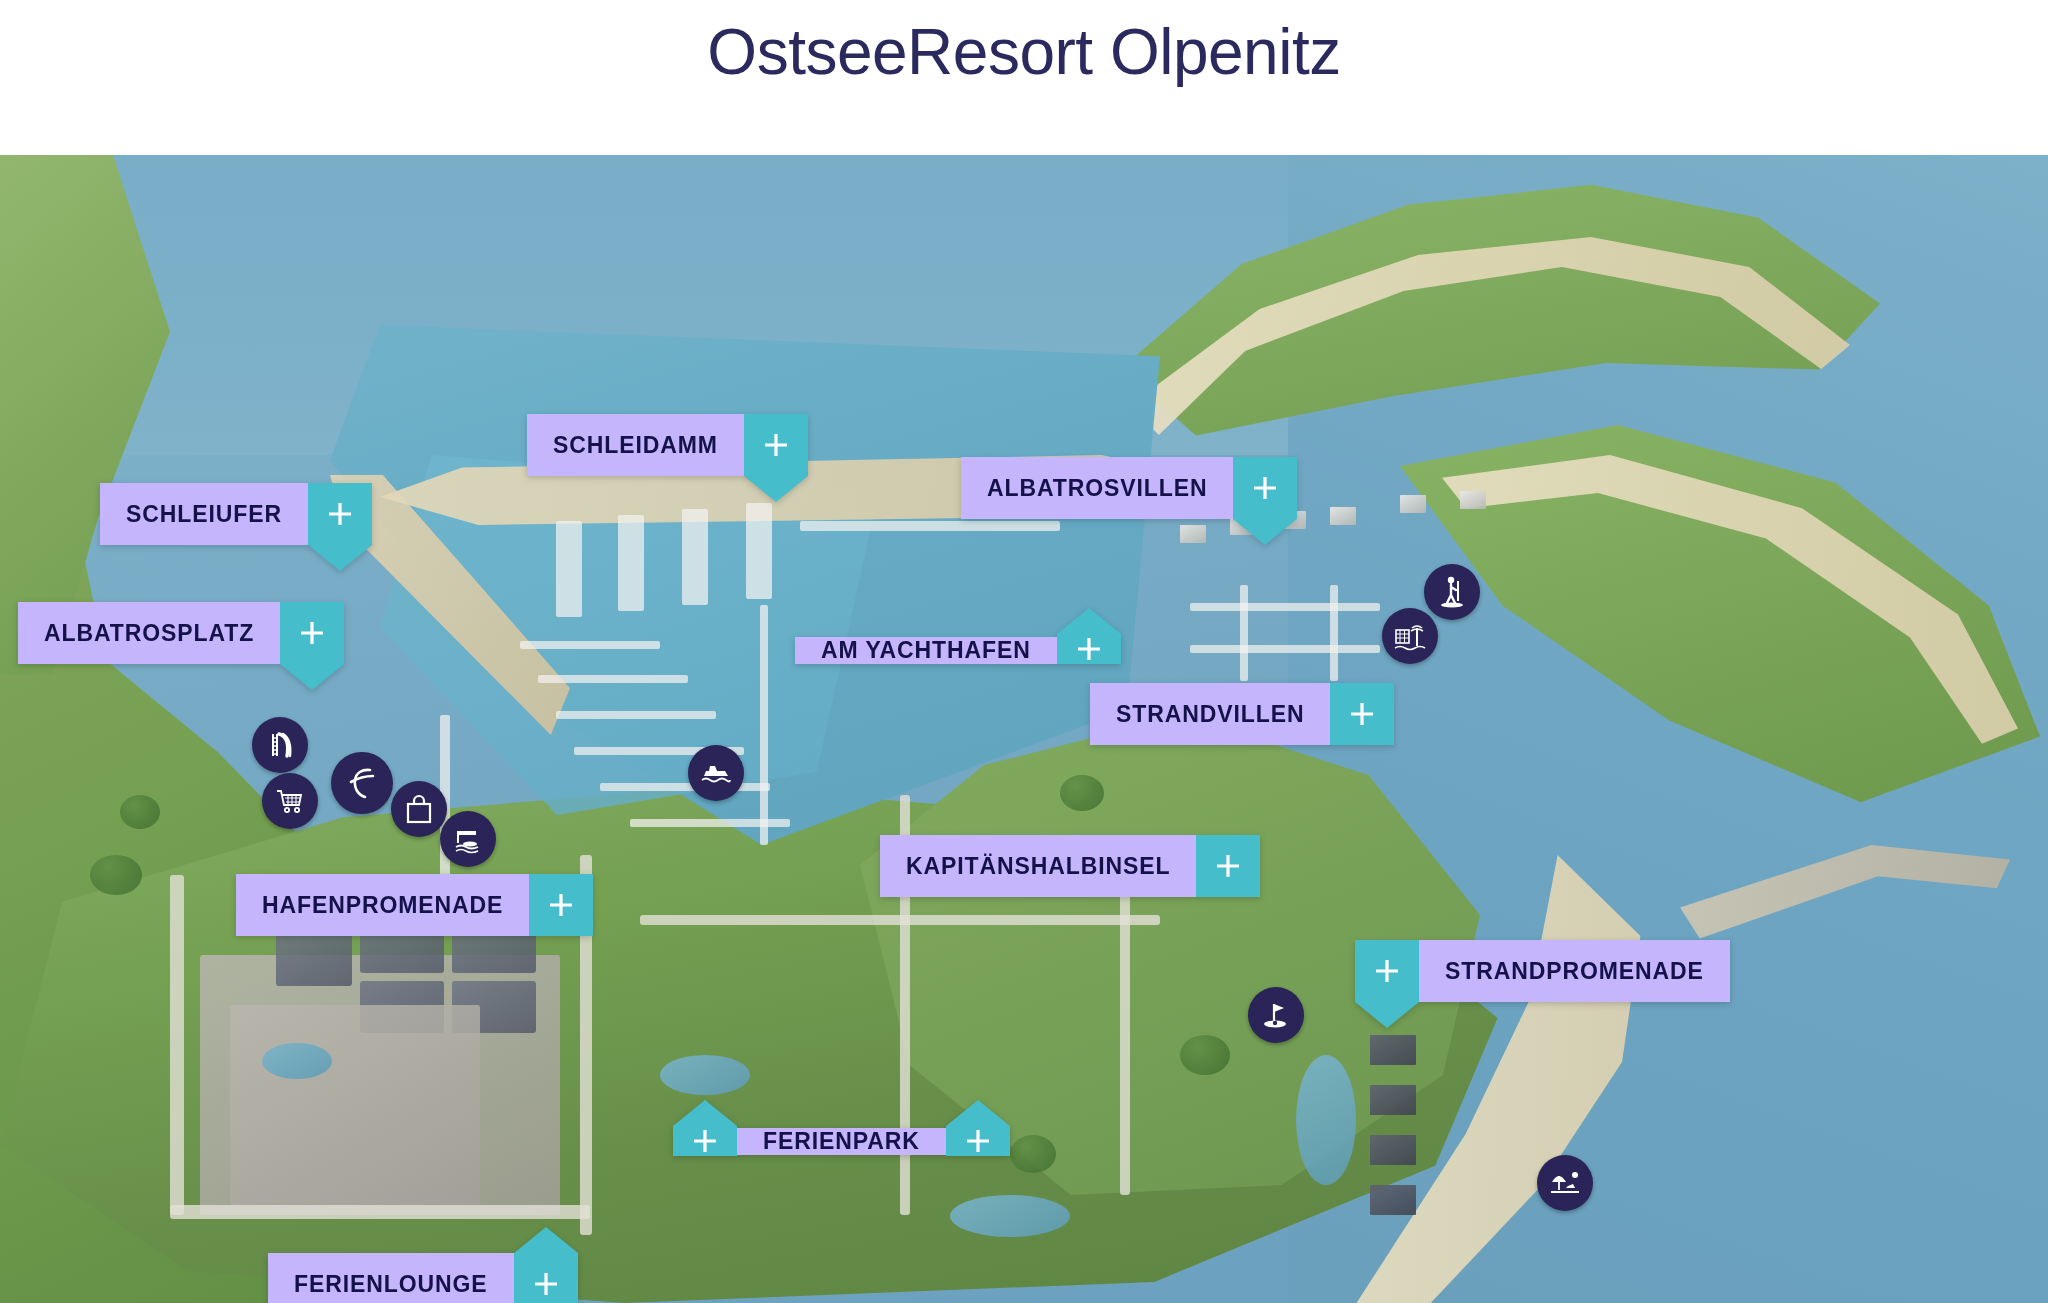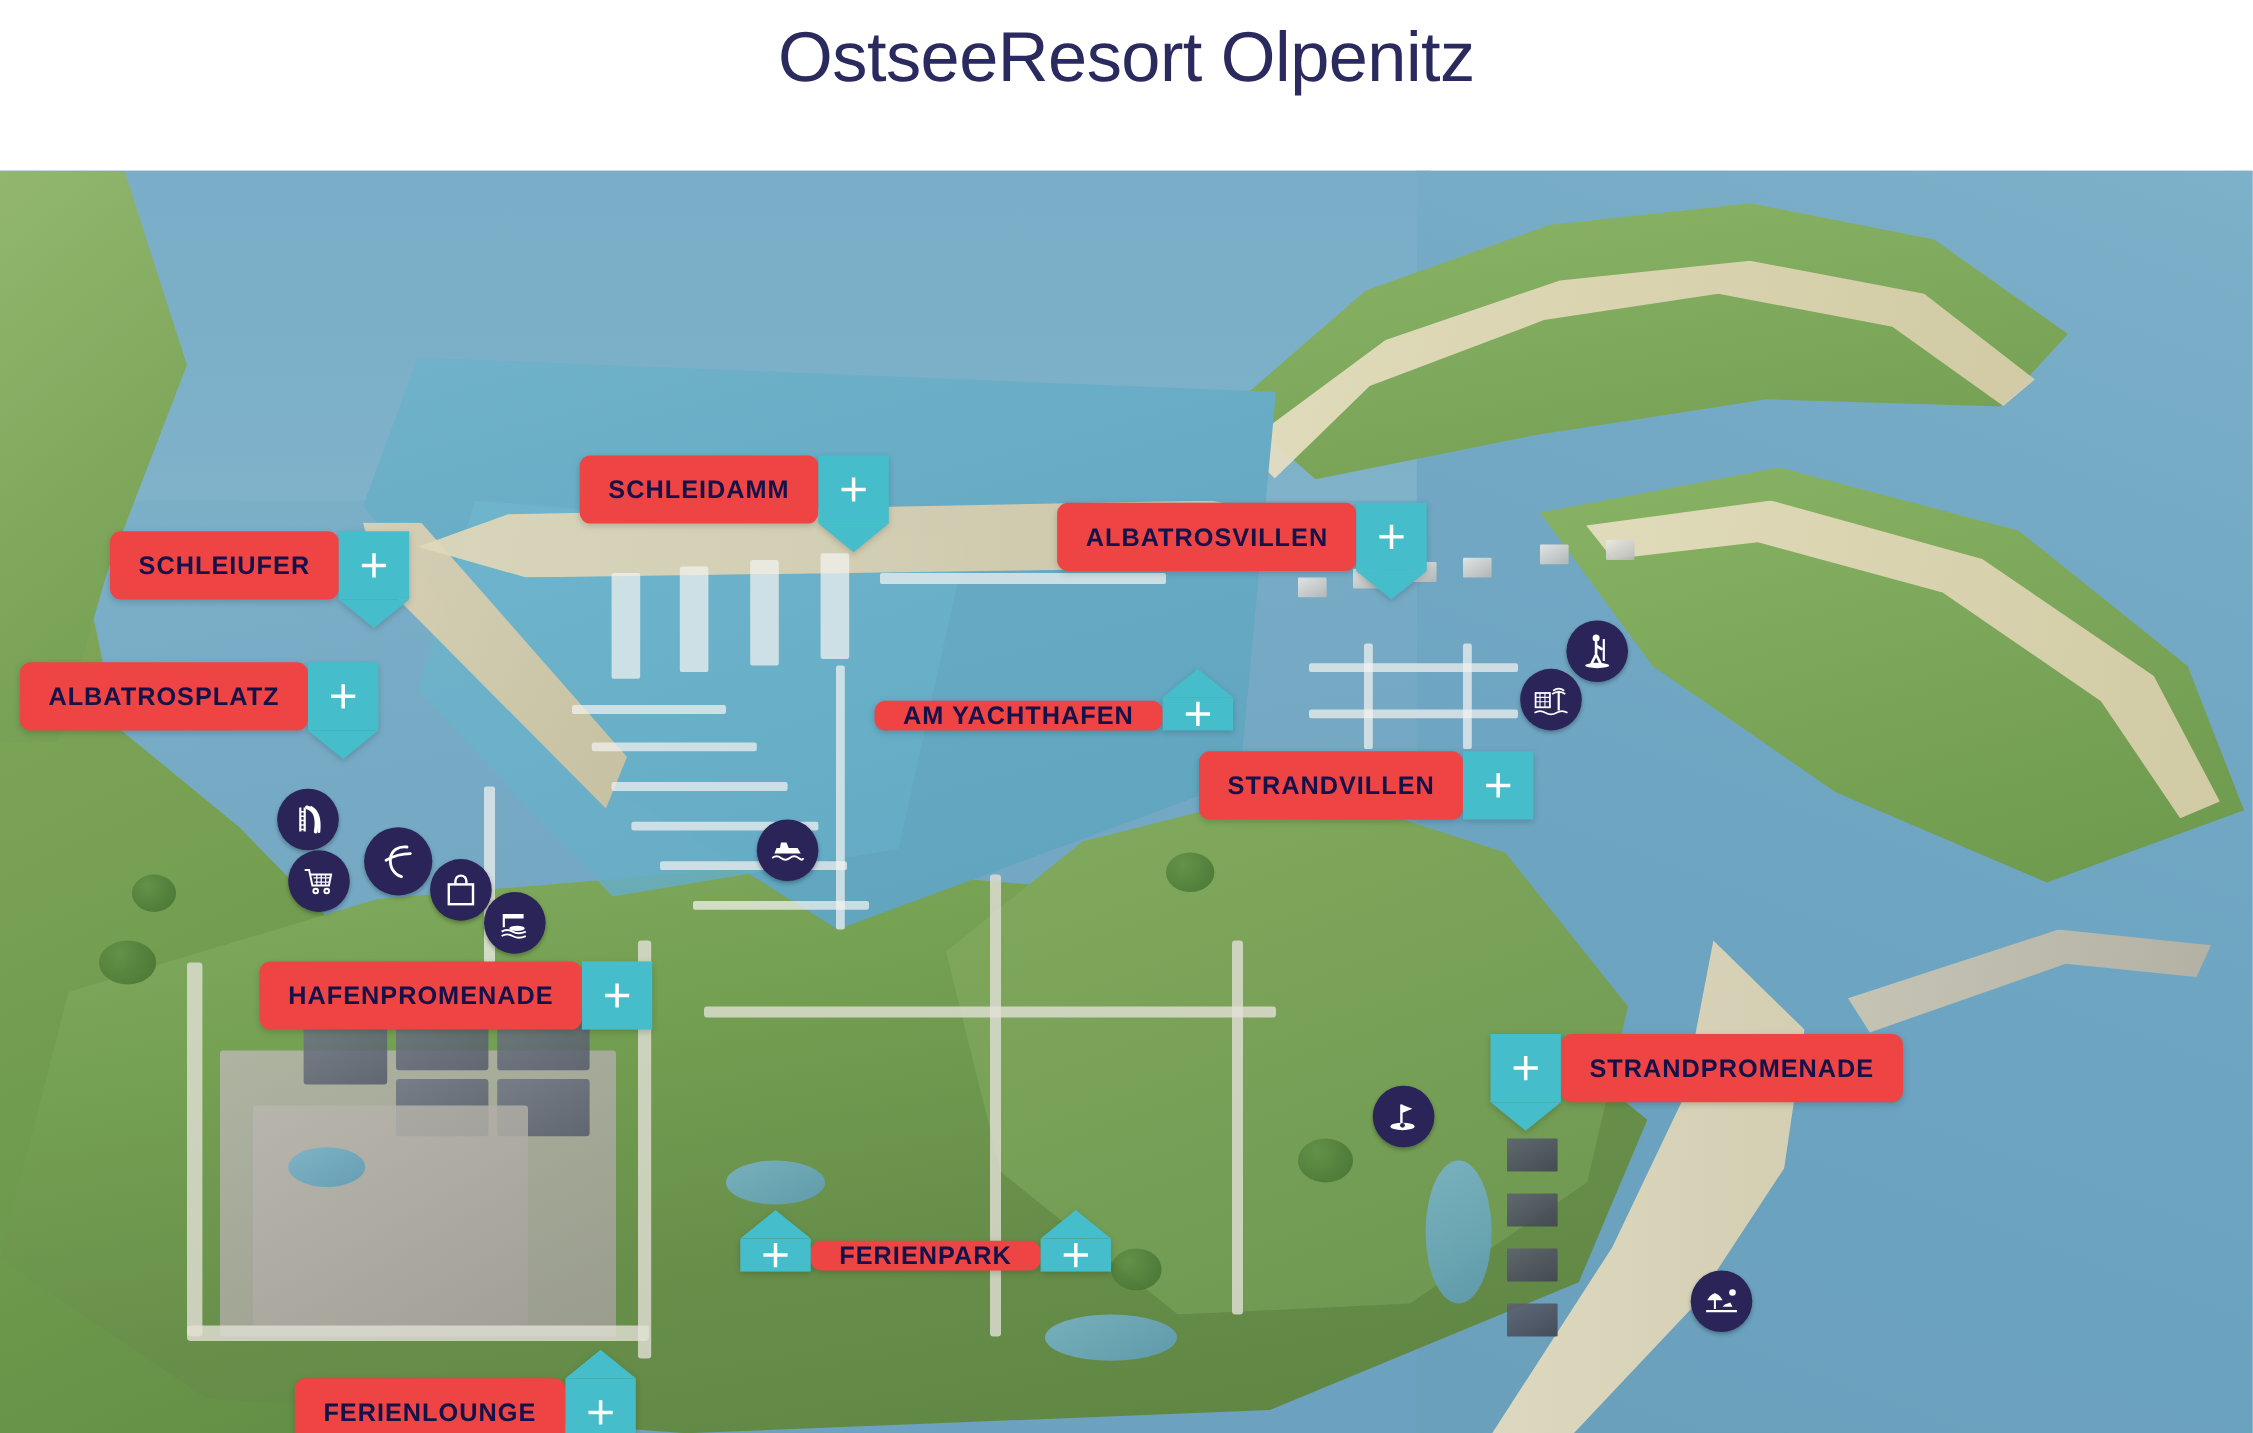--- a/index.html
+++ b/index.html
@@ -186,30 +186,29 @@
 
   
   .hotspot {
     position:absolute;
     display:flex;
     align-items:stretch;
     height:62px;
     filter: drop-shadow(0 2px 3px rgba(0,0,0,.18));
   }
   .hs-label {
-    background:#ef4444;
+    background:#c4b5fd;
     display:flex; align-items:center; justify-content:center;
     padding:0 26px;
     color:#15124a;
     font-size:23px;
     font-weight:700;
     letter-spacing:0.9px;
     white-space:nowrap;
     font-family:"Liberation Sans", sans-serif;
-    border-radius:10px;
   }
   .hs-plus {
     position:relative;
     width:64px;
     background:#45bdca;
     display:flex; align-items:center; justify-content:center;
     cursor:pointer;
   }
   .hs-plus svg { display:block; }
   
@@ -377,20 +376,28 @@
 
     <div class="hotspot" style="left:1090px;top:528px;">
       <div class="hs-label">STRANDVILLEN</div>
       <div class="hs-plus">
         <svg width="30" height="30" viewBox="0 0 30 30">
           <path d="M15 4 V26 M4 15 H26" stroke="#fff" stroke-width="3.2"></path>
         </svg>
       </div>
     </div>
 
+    <div class="hotspot" style="left:880px;top:680px;">
+      <div class="hs-label">KAPITÄNSHALBINSEL</div>
+      <div class="hs-plus">
+        <svg width="30" height="30" viewBox="0 0 30 30">
+          <path d="M15 4 V26 M4 15 H26" stroke="#fff" stroke-width="3.2"></path>
+        </svg>
+      </div>
+    </div>
 
     <div class="hotspot" style="left:236px;top:719px;">
       <div class="hs-label">HAFENPROMENADE</div>
       <div class="hs-plus">
         <svg width="30" height="30" viewBox="0 0 30 30">
           <path d="M15 4 V26 M4 15 H26" stroke="#fff" stroke-width="3.2"></path>
         </svg>
       </div>
     </div>
 

